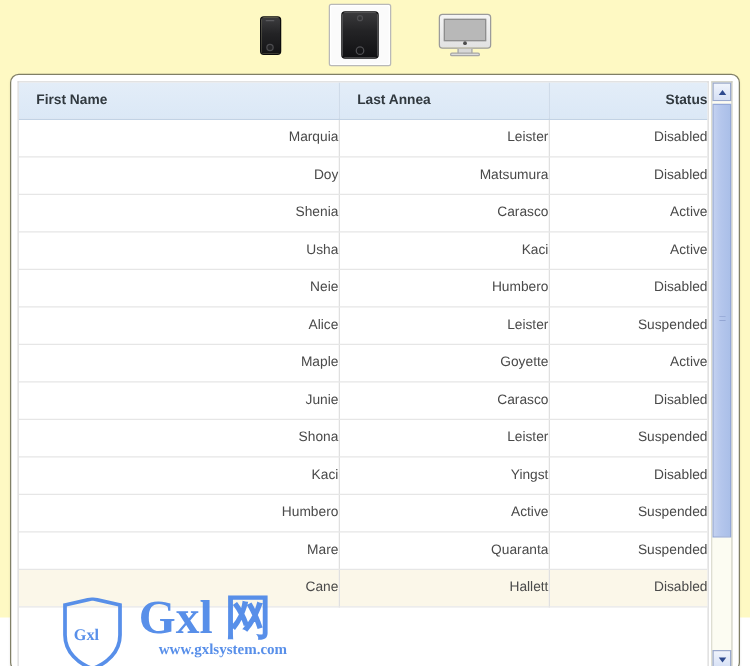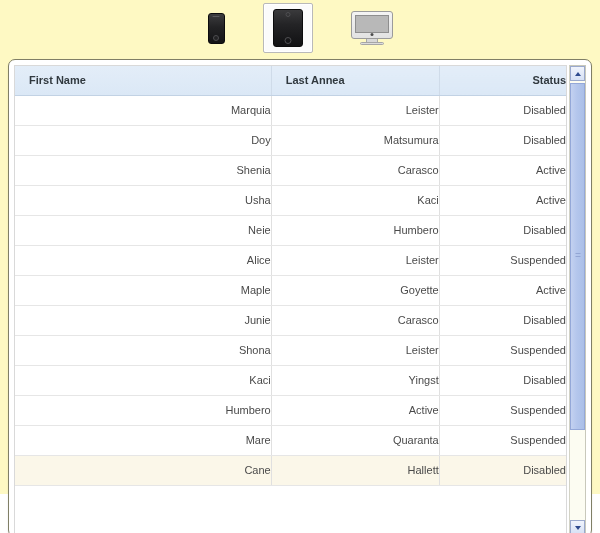--- a/index.html
+++ b/index.html
@@ -491,15 +491,23 @@
             <span class="sb-grip"></span>
           </div>
         </div>
         <div class="sb-btn down">
           <span class="sb-arrow"></span>
         </div>
       </div>
 
     </div>
 
+    <div class="watermark">
+      <svg class="wm-shield" viewBox="0 0 54 58">
+        <path d="M5 6 L27 1 L49 6 L49 30 C49 44 38 53 27 57 C16 53 5 44 5 30 Z" fill="none" stroke="#4a86e8" stroke-width="3"></path>
+      </svg>
+      <div class="wm-shield-label">Gxl</div>
+      <div class="wm-text">Gxl 网</div>
+      <div class="wm-url">www.gxlsystem.com</div>
+    </div>
   </div>
 
 </div>
 
 </body></html>

